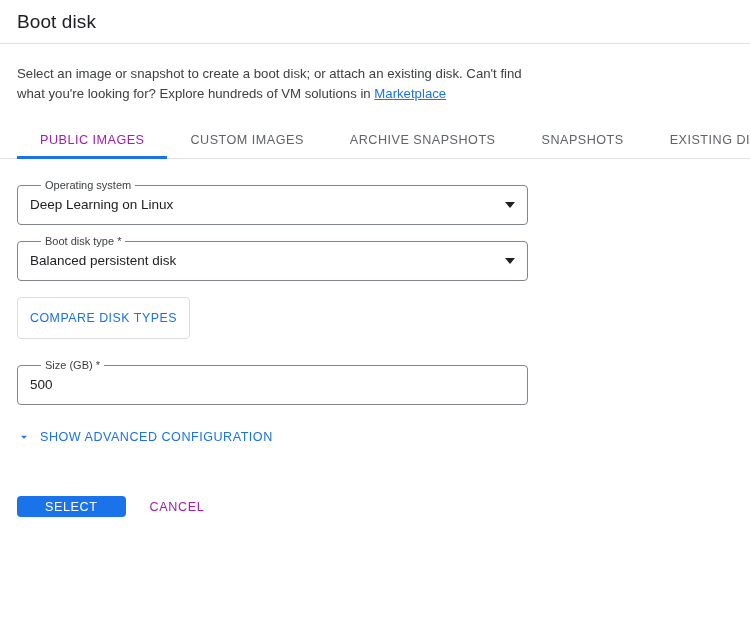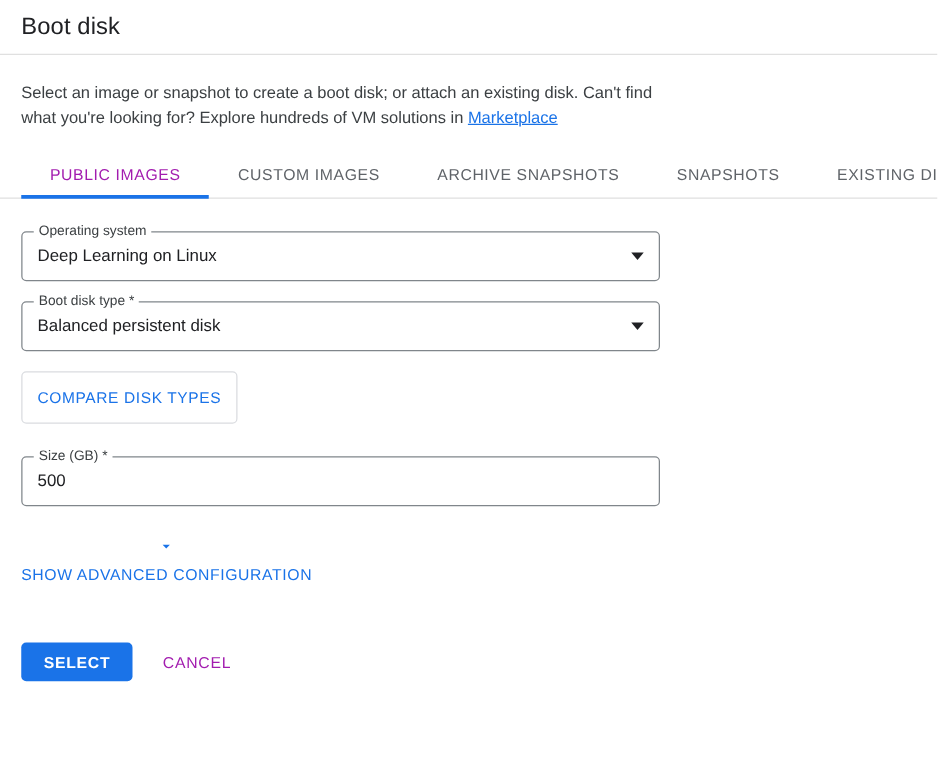--- a/index.html
+++ b/index.html
@@ -106,21 +106,21 @@
     border-radius: 4px;
     background: #fff;
     display: flex;
     align-items: center;
     padding: 0 12px;
     cursor: pointer;
   }
   .field .notch-label {
     position: absolute;
     top: -7px;
-    left: 9px;
+    left: 23px;
     background: #ffffff;
     padding: 0 4px;
     font-size: 11px;
     line-height: 12px;
     color: #3c4043;
     white-space: nowrap;
   }
   .field .value {
     font-size: 13.5px;
     color: #202124;
@@ -175,44 +175,43 @@
     margin-top: 25px;
     display: flex;
     align-items: center;
     gap: 9px;
     color: #1a73e8;
     font-size: 12.6px;
     font-weight: 500;
     letter-spacing: 0.5px;
     cursor: pointer;
     width: max-content;
-    flex-direction: column;
   }
   .chevron-down {
     width: 14px;
     height: 14px;
     display: block;
   }
 
   
   .actions {
     margin-top: 47px;
     display: flex;
     align-items: center;
     gap: 10px;
   }
   .btn-primary {
     background: #1a73e8;
     color: #ffffff;
     border: none;
     border-radius: 4px;
-    height: 31px;
-    padding: 0 18px;
+    height: 21px;
+    padding: 0 28px;
     font-size: 12.6px;
-    font-weight: 700;
+    font-weight: 400;
     letter-spacing: 0.6px;
     cursor: pointer;
     font-family: "Liberation Sans", sans-serif;
   }
   .btn-text {
     background: transparent;
     color: #a21caf;
     border: none;
     height: 31px;
     padding: 0 14px;

